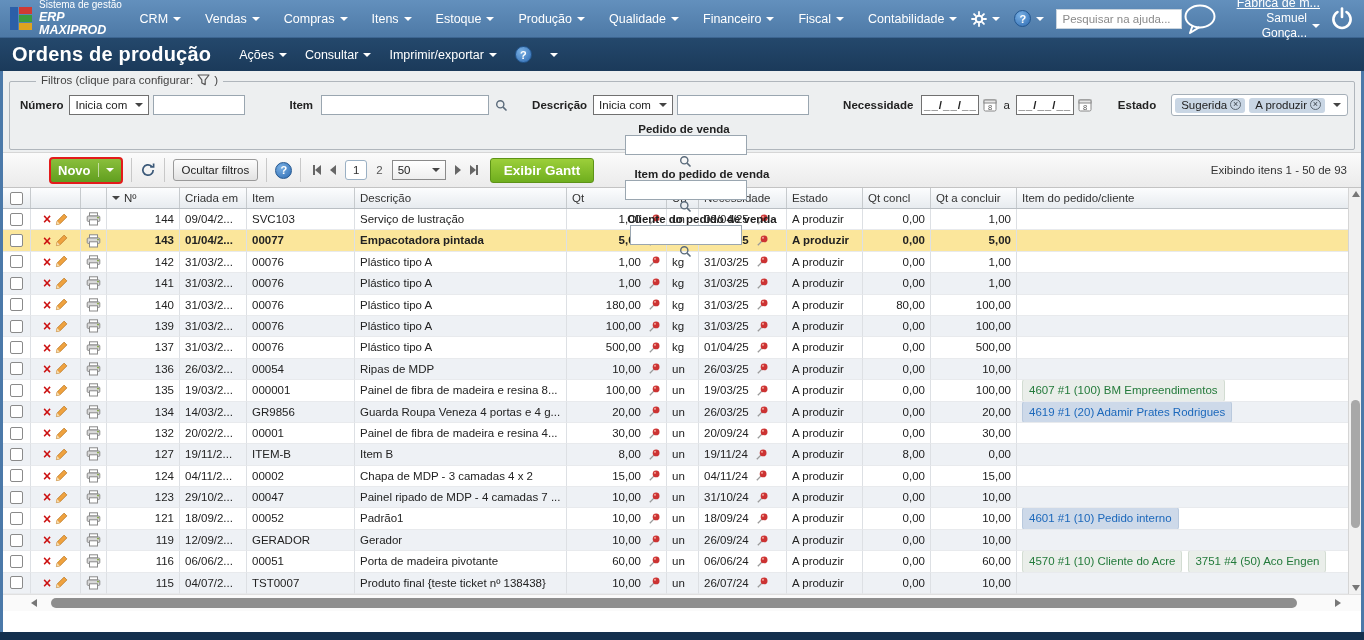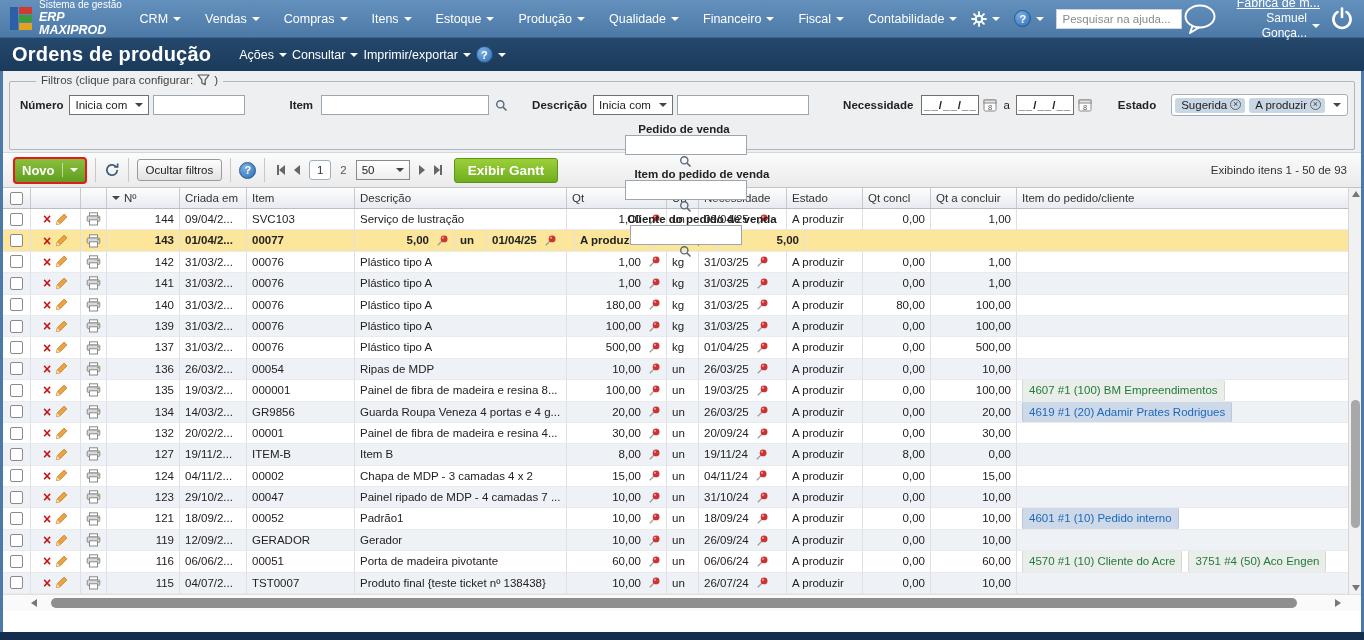--- a/index.html
+++ b/index.html
@@ -27,21 +27,21 @@
   .tb-search { margin-left:12px; width:126px; height:20px; border:1px solid #c9d4de; background:#fff; font-size:11.5px; padding:0 5px; color:#333; font-family:"Liberation Sans",sans-serif; }
   .tb-search::placeholder { color:#8a8a8a; }
   .tb-spacer { flex:1; }
   .userbox { text-align:right; color:#fff; margin:0 10px; line-height:1.25; }
   .userbox a { color:#fff; text-decoration:underline; font-size:12.5px; cursor:pointer; }
   .userbox .usr { font-size:12px; display:flex; align-items:center; gap:5px; justify-content:flex-end; cursor:pointer; }
 
   
   .titlebar { height:33px; background:linear-gradient(#24486c,#1b3a5a); display:flex; align-items:center; padding:0 12px; }
   .titlebar h1 { color:#fff; font-size:20px; font-weight:bold; letter-spacing:.2px; }
-  .tmenus { display:flex; align-items:center; gap:5px; margin-left:28px; }
+  .tmenus { display:flex; align-items:center; gap:18px; margin-left:28px; }
   .tmenu { color:#fff; font-size:12.5px; display:flex; align-items:center; gap:5px; cursor:pointer; white-space:nowrap; }
 
   
   .main { border-left:3px solid #4b79a9; border-right:3px solid #4b79a9; height:561px; background:#fff; }
   .bottomstrip { height:8px; background:#132f4d; }
 
   
   .filters-wrap { height:81px; background:#edeff0; padding:6px 6px 0 6px; }
   .fieldset { border:1px solid #b0b6bc; border-radius:2px; position:relative; padding:12px 6px 8px 6px; height:69px; margin-top:4px; }
   .legend { position:absolute; top:-8px; left:26px; background:#edeff0; padding:0 5px; color:#444; display:flex; align-items:center; gap:4px; }
@@ -52,21 +52,21 @@
   .finput { height:20px; border:1px solid #9aa6b0; background:#fff; padding:0 4px; font-family:"Liberation Sans",sans-serif; font-size:11.5px; }
   .fdate { height:20px; width:58px; border:1px solid #707070; background:#fff; display:flex; align-items:center; justify-content:center; color:#222; font-weight:bold; letter-spacing:1px; cursor:text; }
   .icon-btn { cursor:pointer; display:inline-flex; align-items:center; }
   .estado-combo { height:22px; border:1px solid #a5afb8; border-radius:3px; background:#fff; display:flex; align-items:center; padding:0 6px 0 3px; gap:4px; cursor:pointer; }
   .tagpill { background:#c9d6e4; border-radius:3px; padding:1px 4px 2px 6px; display:flex; align-items:center; gap:3px; white-space:nowrap; }
   .tag-x { width:11px; height:11px; border:1px solid #5a6570; border-radius:50%; display:inline-flex; align-items:center; justify-content:center; font-size:9px; color:#39424a; line-height:1; cursor:pointer; }
   .tag-x::before { content:"×"; }
 
   
   .toolbar { height:36px; background:linear-gradient(#fbfbfb,#ebebeb); border-top:1px solid #d6d6d6; border-bottom:1px solid #c3c3c3; display:flex; align-items:center; padding:0 10px; }
-  .btn-novo { border:2px solid #e31b1b; border-radius:4px; background:linear-gradient(#8abf3c,#619e1f); color:#fff; font-weight:bold; font-size:13px; display:flex; align-items:center; padding:4px 7px; cursor:pointer; gap:7px; }
+  .btn-novo { border:2px solid #e31b1b; border-radius:4px; background:linear-gradient(#8abf3c,#619e1f); color:#fff; font-weight:bold; font-size:13px; display:flex; align-items:center; padding:4px 7px; cursor:pointer; gap:7px;margin-left:36px; }
   .btn-novo .sep { border-left:1px solid rgba(255,255,255,.55); height:14px; }
   .tool-sep { width:1px; height:24px; background:#c8c8c8; margin:0 8px; }
   .btn-plain { background:linear-gradient(#fdfdfd,#e2e2e2); border:1px solid #9a9a9a; border-radius:3px; padding:4px 8px; color:#222; cursor:pointer; white-space:nowrap; }
   .pag { display:flex; align-items:center; gap:9px; margin-left:4px; }
   .arr { display:inline-flex; align-items:center; cursor:pointer; }
   .tri-r { width:0;height:0;border-top:5px solid transparent;border-bottom:5px solid transparent;border-left:6px solid #666; }
   .tri-l { width:0;height:0;border-top:5px solid transparent;border-bottom:5px solid transparent;border-right:6px solid #666; }
   .bar { width:2px; height:10px; background:#666; }
   .pg-cur { width:22px; height:20px; border:1px solid #9ab0c4; border-radius:3px; background:#fff; display:flex; align-items:center; justify-content:center; color:#333; cursor:default; }
   .pg-num { color:#555; cursor:pointer; }
@@ -496,20 +496,21 @@
                     <rect x="3.5" y="0.8" width="8" height="3.2" fill="#fff" stroke="#8a8a8a"></rect>
                     <rect x="1.2" y="4" width="12.6" height="5.4" rx="1" fill="#d9d9d9" stroke="#8a8a8a"></rect>
                     <rect x="3.5" y="7.8" width="8" height="5.2" fill="#fff" stroke="#8a8a8a"></rect>
                     <circle cx="12" cy="5.6" r="0.9" fill="#7aa030"></circle>
                   </svg>
                 </span>
               </div>
               <div class="td c-no num">143</div>
               <div class="td c-criada">01/04/2...</div>
               <div class="td c-item">00077</div>
+              <div class="td c-desc">Empacotadora pintada</div>
               <div class="td c-qt withpin">
                 <span>5,00</span>
                 <span style="display:inline-flex">
                   <svg width="13" height="13" viewBox="0 0 13 13">
                     <line x1="1.8" y1="11.2" x2="6.4" y2="6.6" stroke="#9a9a9a" stroke-width="1.3"></line>
                     <circle cx="8.1" cy="4.9" r="3.4" fill="#cc3333"></circle>
                     <circle cx="7" cy="3.8" r="1.1" fill="#ee9a90"></circle>
                   </svg>
                 </span>
               </div>

